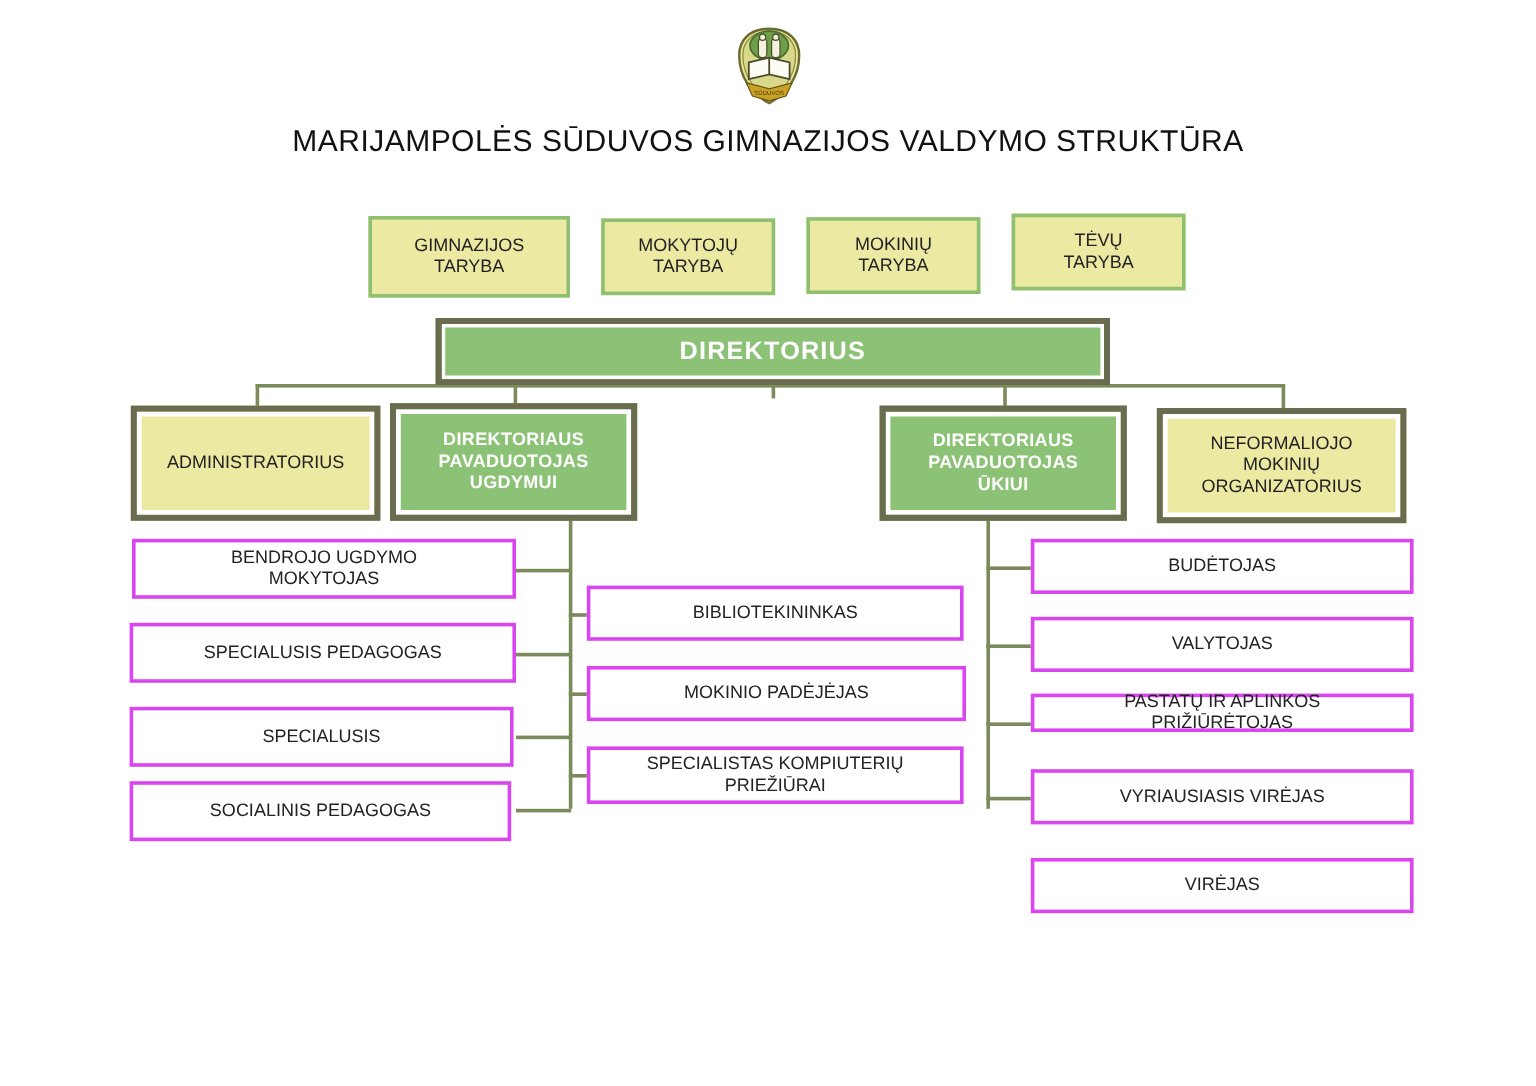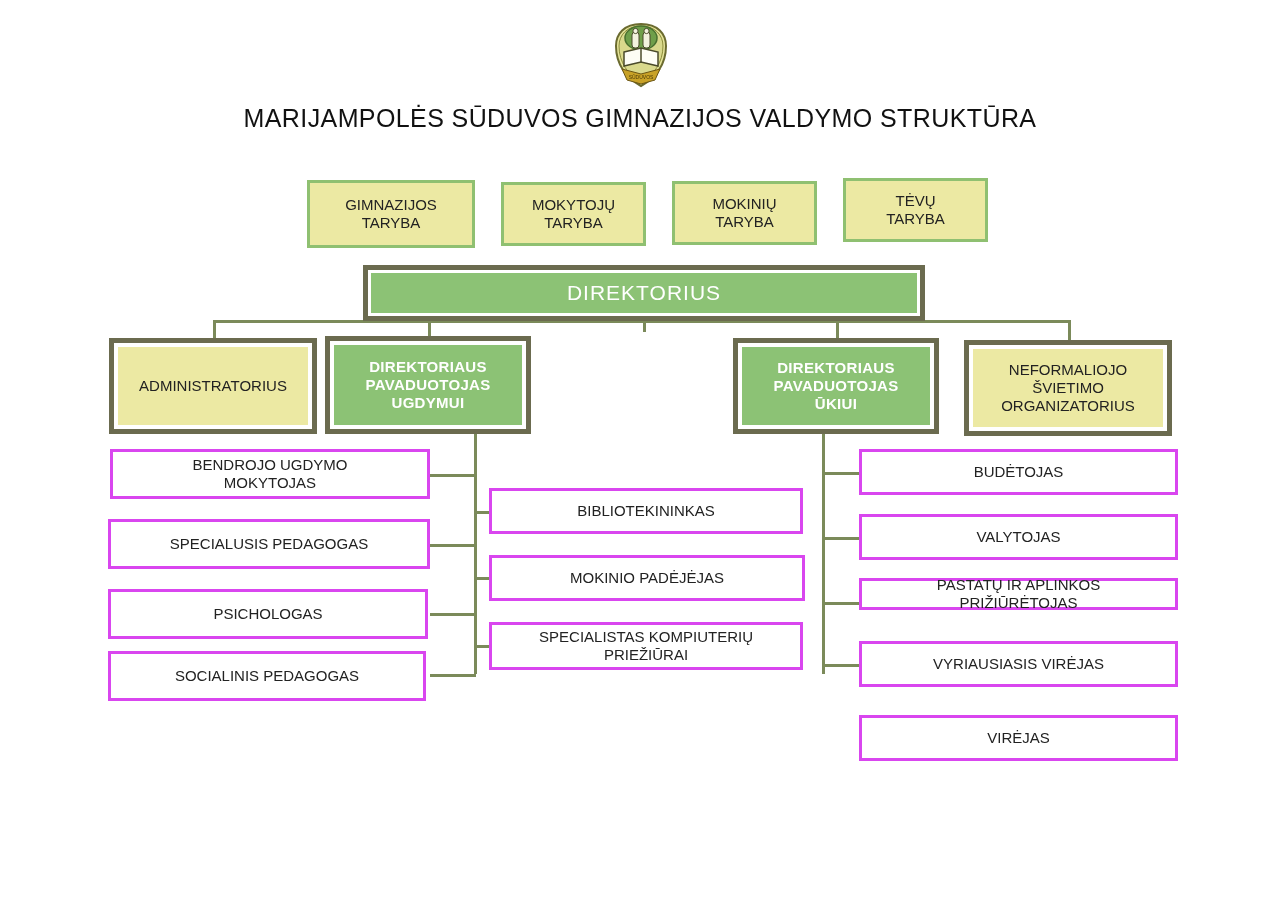--- a/index.html
+++ b/index.html
@@ -53,21 +53,21 @@
     font-size: 15px;
     color: #222;
     padding: 2px 4px;
   }
   
   .director {
     background: #8cc275;
     border: 5px solid #6b6b4f;
     box-shadow: inset 0 0 0 3px #ffffff;
     color: #ffffff;
-    font-weight: normal;
+    font-weight: bold;
     font-size: 21px;
     letter-spacing: 1px;
   }
   
   .deputy {
     background: #8cc275;
     border: 5px solid #6b6b4f;
     box-shadow: inset 0 0 0 4px #ffffff;
     color: #ffffff;
     font-weight: bold;
@@ -173,33 +173,33 @@
 PAVADUOTOJAS
 UGDYMUI</span>
   </div>
   <div class="abs node deputy" style="left:733px; top:338px; width:206px; height:96px;">
     <span style="white-space:pre-line;">DIREKTORIAUS
 PAVADUOTOJAS
 ŪKIUI</span>
   </div>
   <div class="abs node adminbox" style="left:964px; top:340px; width:208px; height:96px;">
     <span style="white-space:pre-line;">NEFORMALIOJO
-ŠVIETIMO
+MOKINIŲ
 ORGANIZATORIUS</span>
   </div>
 
   <div class="abs node staff" style="left:110px; top:449px; width:320px; height:50px;">
     <span style="white-space:pre-line;">BENDROJO UGDYMO
 MOKYTOJAS</span>
   </div>
   <div class="abs node staff" style="left:108px; top:519px; width:322px; height:50px;">
     <span style="white-space:pre-line;">SPECIALUSIS PEDAGOGAS</span>
   </div>
   <div class="abs node staff" style="left:108px; top:589px; width:320px; height:50px;">
-    <span style="white-space:pre-line;">PSICHOLOGAS</span>
+    <span style="white-space:pre-line;">SPECIALUSIS</span>
   </div>
   <div class="abs node staff" style="left:108px; top:651px; width:318px; height:50px;">
     <span style="white-space:pre-line;">SOCIALINIS PEDAGOGAS</span>
   </div>
 
   <div class="abs node staff" style="left:489px; top:488px; width:314px; height:46px;">
     <span style="white-space:pre-line;">BIBLIOTEKININKAS</span>
   </div>
   <div class="abs node staff" style="left:489px; top:555px; width:316px; height:46px;">
     <span style="white-space:pre-line;">MOKINIO PADĖJĖJAS</span>

